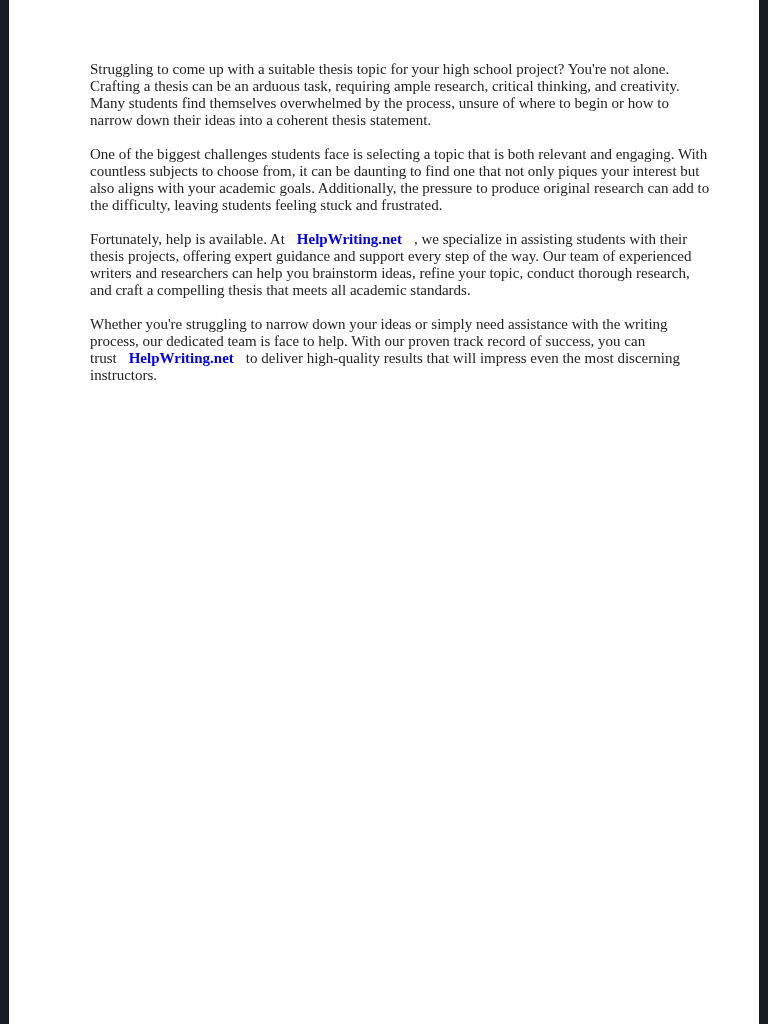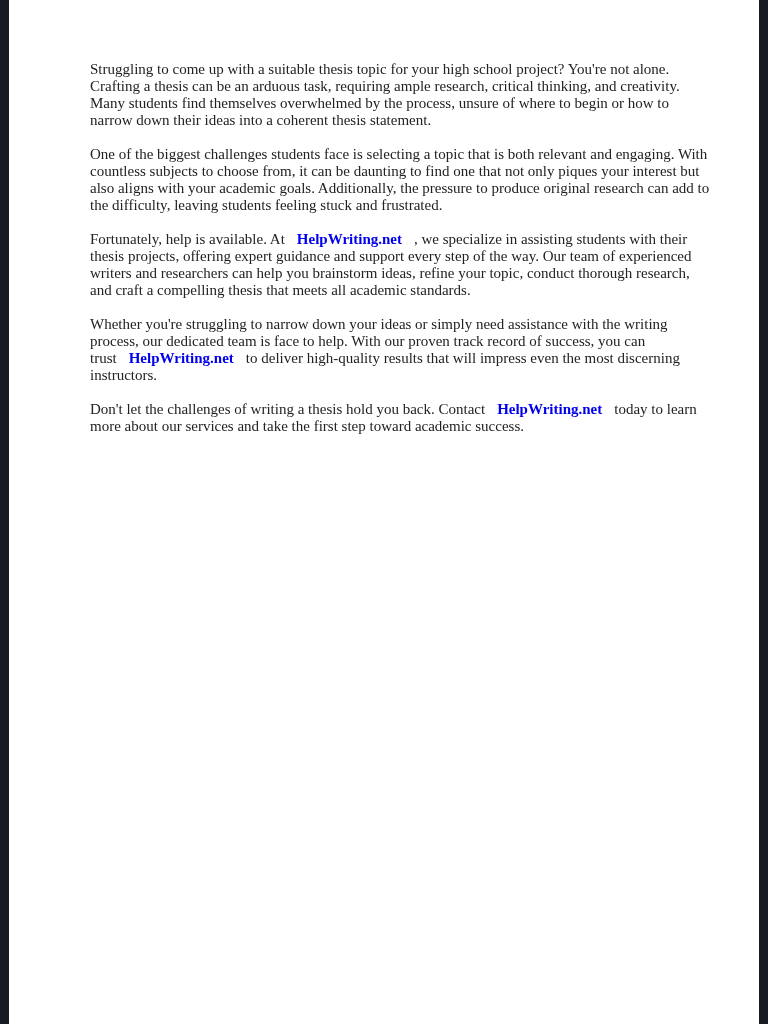--- a/index.html
+++ b/index.html
@@ -58,17 +58,14 @@
     </p>
     <p>
       <span>One of the biggest challenges students face is selecting a topic that is both relevant and engaging. With countless subjects to choose from, it can be daunting to find one that not only piques your interest but also aligns with your academic goals. Additionally, the pressure to produce original research can add to the difficulty, leaving students feeling stuck and frustrated.</span>
     </p>
     <p>
       <span>Fortunately, help is available. At</span><a class="doc-link">HelpWriting.net</a><span>, we specialize in assisting students with their thesis projects, offering expert guidance and support every step of the way. Our team of experienced writers and researchers can help you brainstorm ideas, refine your topic, conduct thorough research, and craft a compelling thesis that meets all academic standards.</span>
     </p>
     <p>
       <span>Whether you're struggling to narrow down your ideas or simply need assistance with the writing process, our dedicated team is face to help. With our proven track record of success, you can trust</span><a class="doc-link">HelpWriting.net</a><span>to deliver high-quality results that will impress even the most discerning instructors.</span>
     </p>
-    <p>
-      <span>Don't let the challenges of writing a thesis hold you back. Contact</span><a class="doc-link">HelpWriting.net</a><span>today to learn more about our services and take the first step toward academic success.</span>
-    </p>
   </div>
 </div>
 
 </body></html>

